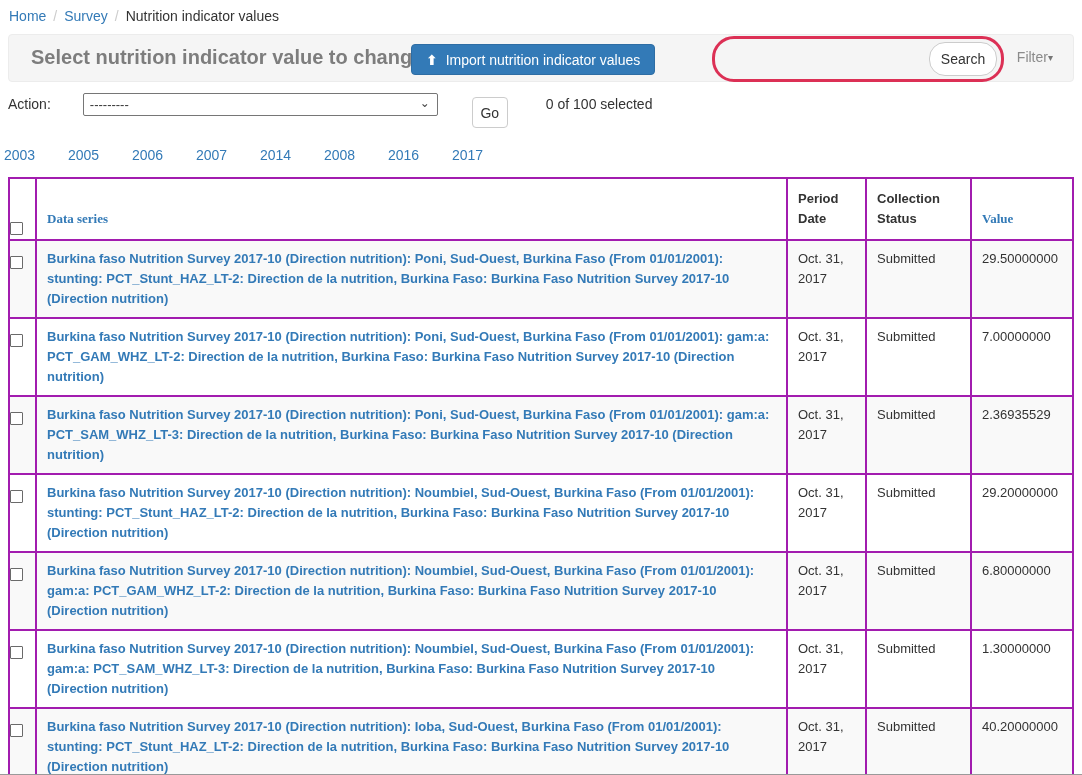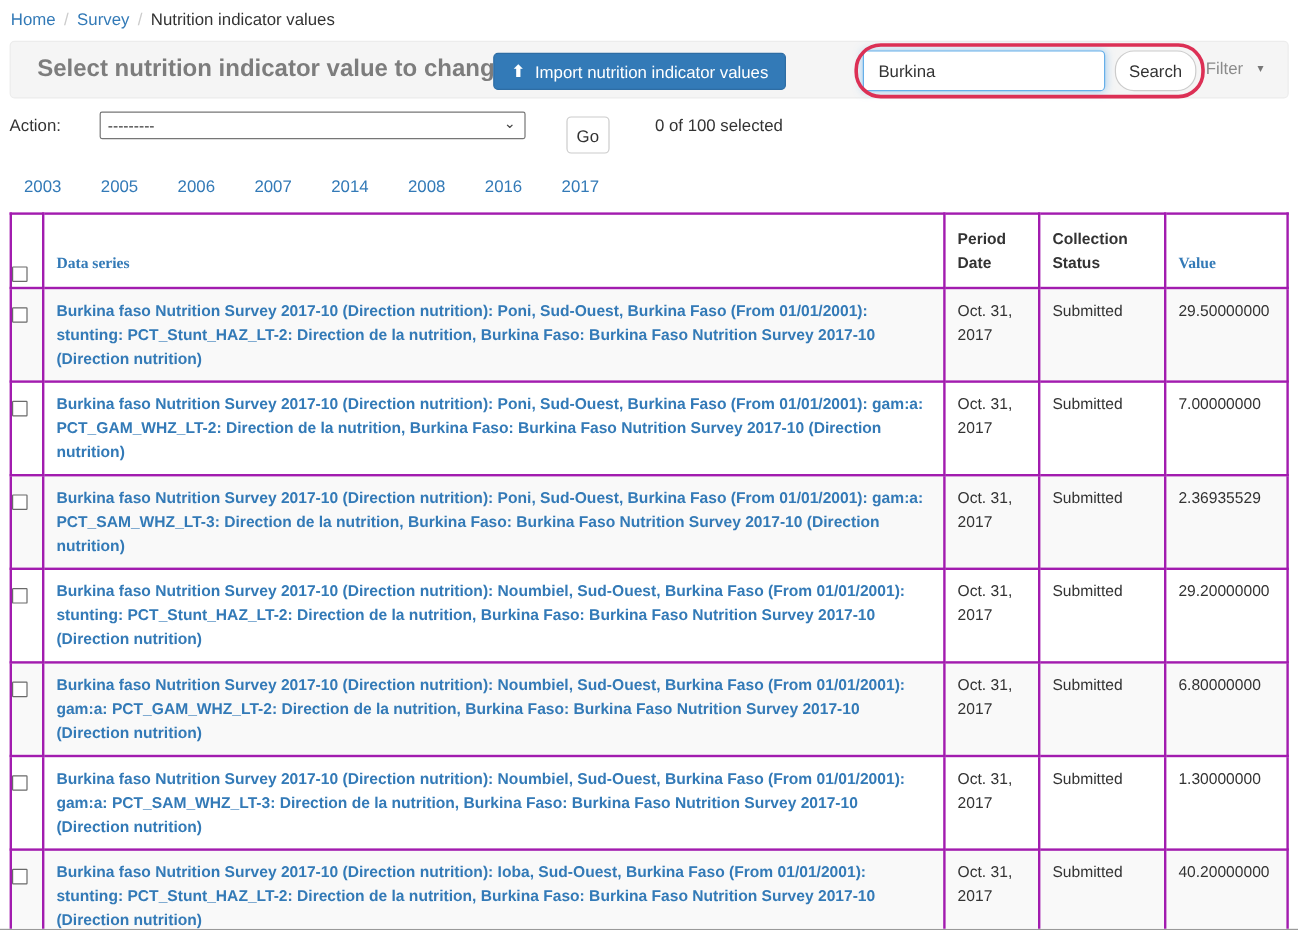--- a/index.html
+++ b/index.html
@@ -38,21 +38,21 @@
     background:#fff; border:1px solid #66afe9; border-radius:4px;
     outline:none; box-shadow:0 0 7px rgba(102,175,233,.55);
   }
   .btn-search {
     position:absolute; left:920px; top:7px; width:68px; height:34px;
     background:#fff; border:1px solid #ccc; border-radius:16px;
     color:#333; font-size:14px; cursor:pointer; font-family:inherit;
   }
   .filter-toggle {
     position:absolute; right:20px; top:14px; font-size:14px; color:#8b8b8b;
-    cursor:pointer; display:flex; align-items:center; gap:12px;
+    cursor:pointer; display:flex; align-items:center; gap:0;
   }
   .filter-toggle .caret { font-size:10px; color:#777; }
   .annotation-oval {
     position:absolute; left:703px; top:1px; width:292px; height:46px;
     border:3px solid #dc3055; border-radius:22px; pointer-events:none; z-index:5;
   }
 
   
   .actions-row {
     position:absolute; left:8px; top:88px; height:32px;
@@ -70,21 +70,21 @@
   }
   .btn-go {
     margin-left:10px; width:36px; height:31px;
     background:#fff; border:1px solid #ccc; border-radius:4px;
     color:#333; font-size:14px; cursor:pointer; font-family:inherit;margin-top:17px;
   }
   .selection-status { margin-left:14px; }
 
   
   .year-links {
-    position:absolute; left:20px; top:147px;
+    position:absolute; left:4px; top:147px;
     display:flex; gap:31px; font-size:14px;
   }
   .year-links a { color:#337ab7; text-decoration:none; cursor:pointer; width:33px; }
 
   
   .result-table {
     position:absolute; left:8px; top:177px; width:1066px;
     border-collapse:collapse; table-layout:fixed; font-size:13px;
   }
   .result-table th, .result-table td {
@@ -118,21 +118,20 @@
   <nav class="breadcrumb">
     <a>Home</a><span class="sep">/</span><a>Survey</a><span class="sep">/</span><span class="current">Nutrition indicator values</span>
   </nav>
 
   <div class="toolbar">
     <h1 class="page-title">Select nutrition indicator value to change</h1>
     <button class="btn-import">
       <span class="up-arrow">⬆</span>
       <span>Import nutrition indicator values</span>
     </button>
-    <input class="search-input" type="text" value="Burkina" style="">
     <button class="btn-search">Search</button>
     <div class="filter-toggle">
       <span>Filter</span>
       <span class="caret">▾</span>
     </div>
     <div class="annotation-oval"></div>
   </div>
 
   <div class="actions-row">
     <span class="action-label">Action:</span>

